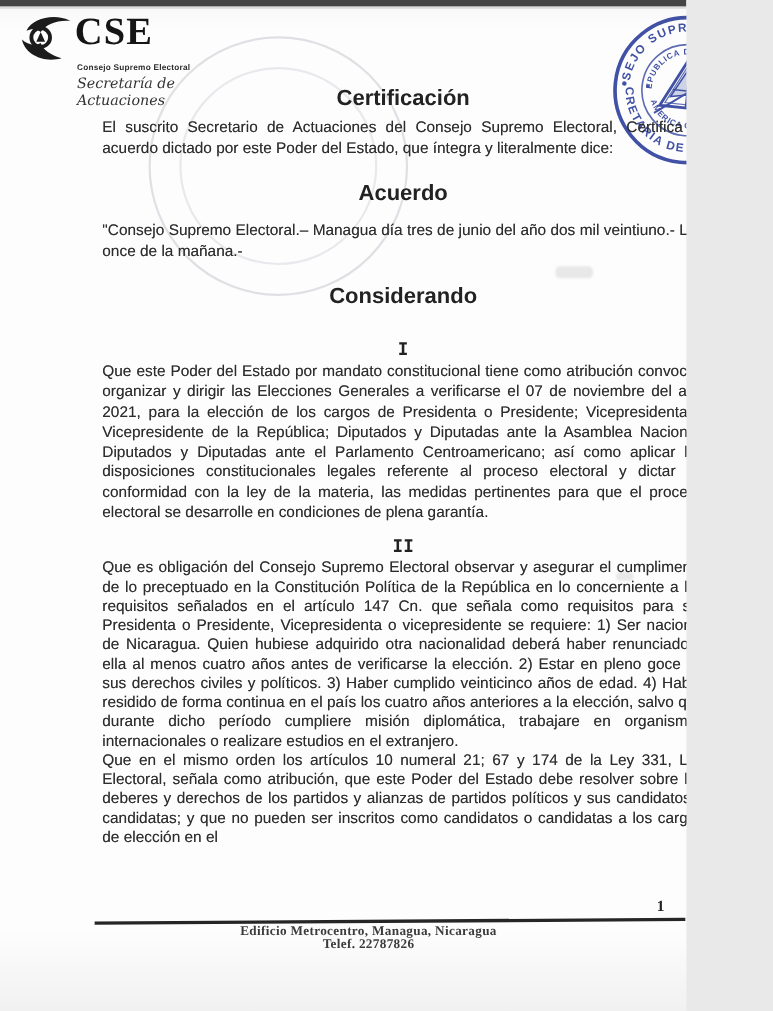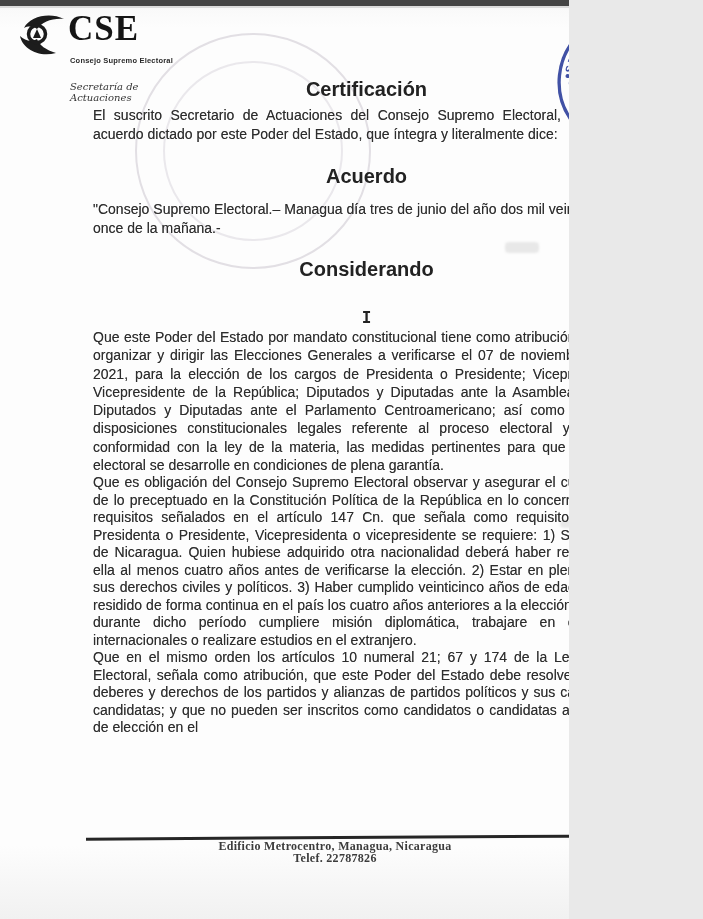--- a/index.html
+++ b/index.html
@@ -1,17 +1,17 @@
 <!DOCTYPE html>
 <html><head>
 <meta charset="utf-8">
 <style>
   html,body{margin:0;padding:0;background:#e9e9e9;}
   .page{
-    position:relative; width:569px; height:919px; overflow:hidden;
+    position:relative; width:624px; height:919px; overflow:hidden;
     background:linear-gradient(180deg,#f7f7f7 0,#fdfdfd 3%,#fdfdfd 92%,#f1f1f1 100%);
     font-family:"Liberation Sans",sans-serif; color:#2d2d2d;
   }
   .scan-top-bar{position:absolute;top:0;left:0;right:0;height:6px;background:#454545;}
   .scan-top-bar::after{content:"";position:absolute;top:6px;left:0;right:0;height:2px;background:#dcdcdc;}
   .scan-right-edge{position:absolute;left:689px;top:700px;width:2px;height:219px;background:#9f9f9f;opacity:.55;}
   .smudge{position:absolute;background:#c9c9c9;opacity:.4;border-radius:4px;filter:blur(1px);}
 
   
   .wm1{position:absolute;left:135px;top:33px;width:232px;height:232px;border-radius:50%;
@@ -19,21 +19,21 @@
   .wm2{position:absolute;left:163px;top:61px;width:176px;height:176px;border-radius:50%;
        border:2px solid rgba(150,140,158,.18);}
 
   
   .logo{position:absolute;left:16px;top:10px;width:170px;}
   .logo-row{display:flex;align-items:flex-start;}
   .logo-acronym{font-family:"Liberation Serif",serif;font-weight:bold;font-size:35px;line-height:38px;
       color:#151515;letter-spacing:1px;margin-left:-6px;}
   .logo-sub{margin-left:54px;margin-top:-8px;}
   .logo-sub-1{font-size:7.5px;font-weight:bold;color:#2a2a2a;letter-spacing:.2px;}
-  .logo-sub-2{font-family:"DejaVu Serif",serif;font-style:italic;font-size:10px;color:#333;margin-top:16px;}
+  .logo-sub-2{font-family:"DejaVu Serif",serif;font-style:italic;font-size:13px;color:#333;margin-top:3px;}
 
   
   .seal{position:absolute;left:551px;top:8px;width:148px;height:148px;
         mix-blend-mode:multiply;opacity:.9;transform:rotate(6deg);}
 
   
   .doc{position:absolute;left:93px;top:78px;width:547px;}
   .h-center{font-size:20px;font-weight:bold;text-align:center;color:#222;}
   .h-title{margin:0 0 5px 0;}
   .h-acuerdo{margin:12px 0 12px 0;}
@@ -136,20 +136,21 @@
     <p class="body lh19 mb8">El suscrito Secretario de Actuaciones del Consejo Supremo Electoral, Certifica el acuerdo dictado por este Poder del Estado, que íntegra y literalmente dice:</p>
 
     <div class="h-center h-acuerdo">Acuerdo</div>
     <p class="body lh19 mb16">"Consejo Supremo Electoral.– Managua día tres de junio del año dos mil veintiuno.- Las once de la mañana.-</p>
 
     <div class="h-center h-considerando">Considerando</div>
 
     <div class="numeral first">I</div>
     <p class="body lh18">Que este Poder del Estado por mandato constitucional tiene como atribución convocar, organizar y dirigir las Elecciones Generales a verificarse el 07 de noviembre del año 2021, para la elección de los cargos de Presidenta o Presidente; Vicepresidenta o Vicepresidente de la República; Diputados y Diputadas ante la Asamblea Nacional; Diputados y Diputadas ante el Parlamento Centroamericano; así como aplicar las disposiciones constitucionales legales referente al proceso electoral y dictar de conformidad con la ley de la materia, las medidas pertinentes para que el proceso electoral se desarrolle en condiciones de plena garantía.</p>
 
+    <div class="numeral">II</div>
     <p class="body lh17">Que es obligación del Consejo Supremo Electoral observar y asegurar el cumplimento de lo preceptuado en la Constitución Política de la República en lo concerniente a los requisitos señalados en el artículo 147 Cn. que señala como requisitos para ser Presidenta o Presidente, Vicepresidenta o vicepresidente se requiere: 1) Ser nacional de Nicaragua. Quien hubiese adquirido otra nacionalidad deberá haber renunciado a ella al menos cuatro años antes de verificarse la elección. 2) Estar en pleno goce de sus derechos civiles y políticos. 3) Haber cumplido veinticinco años de edad. 4) Haber residido de forma continua en el país los cuatro años anteriores a la elección, salvo que durante dicho período cumpliere misión diplomática, trabajare en organismos internacionales o realizare estudios en el extranjero.</p>
 
     <p class="body lh17">Que en el mismo orden los artículos 10 numeral 21; 67 y 174 de la Ley 331, Ley Electoral, señala como atribución, que este Poder del Estado debe resolver sobre los deberes y derechos de los partidos y alianzas de partidos políticos y sus candidatos y candidatas; y que no pueden ser inscritos como candidatos o candidatas a los cargos de elección en el</p>
   </div>
 
   <div class="page-number">1</div>
   <div class="footer-rule"></div>
   <div class="footer-text">
     <div>Edificio Metrocentro, Managua, Nicaragua</div>
     <div>Telef. 22787826</div>

